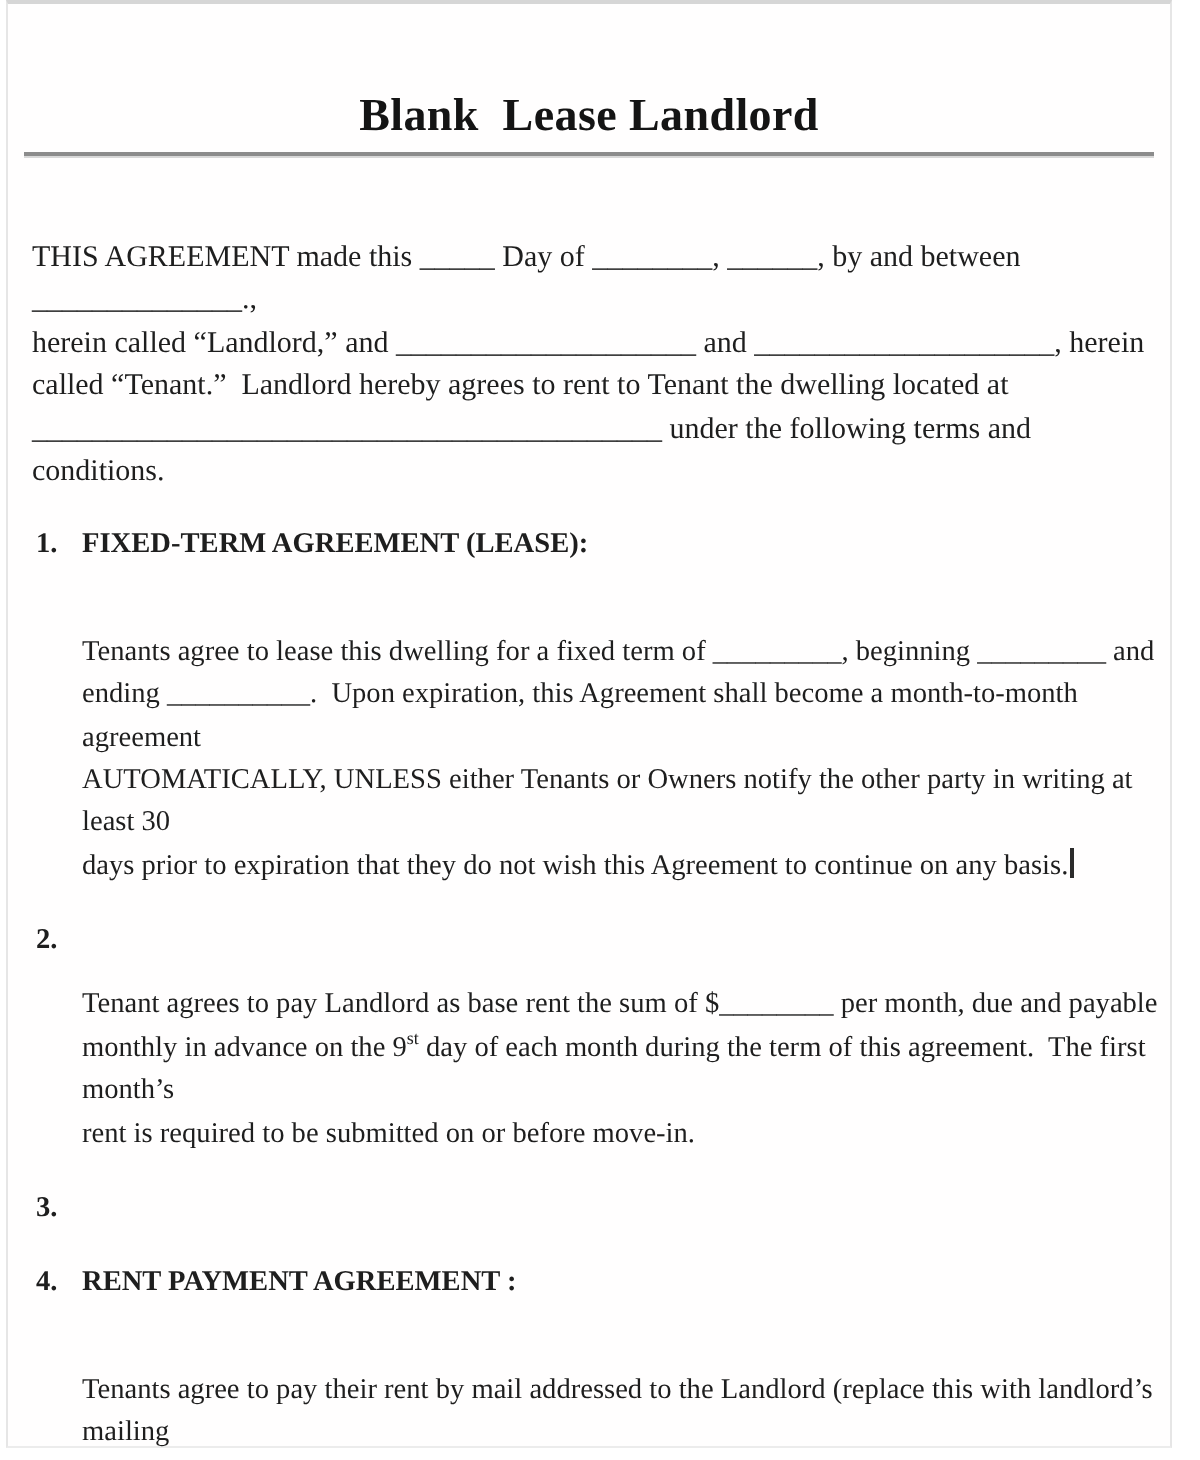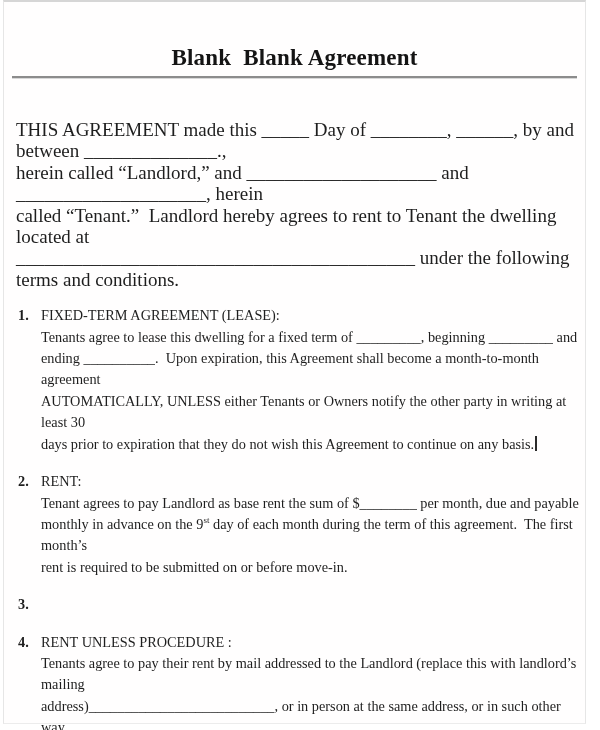--- a/index.html
+++ b/index.html
@@ -36,61 +36,62 @@
   }
   .title-rule {
     height: 2px;
     background: #8c8c8c;
     border: none;
     border-bottom: 1px solid #d8d8d8;
     margin: 4px 8px 0 8px;
   }
   .intro {
     margin: 40px 4px 15px 12px;
-    font-size: 19px;
+    font-size: 15px;
     line-height: 21.4px;
     white-space: pre-wrap;
   }
   .section {
     display: flex;
     margin: 0 4px 16px 14px;
     font-size: 14.3px;
     line-height: 21.4px;
   }
   .sec-num {
     flex: 0 0 23px;
     font-weight: bold;
   }
   .sec-content { flex: 1; min-width: 0; }
   .sec-heading {
-    font-weight: normal;
+    font-weight: bold;
     white-space: pre;
   }
   .sec-body {
     white-space: pre-wrap;
+    margin-top: 32px;
   }
   .sec-body sup {
     font-size: 9px;
     line-height: 0;
   }
   .caret {
     display: inline-block;
     width: 1.5px;
     height: 15px;
     background: #2b2b2b;
     vertical-align: -2px;
     margin-left: 1px;
   }
 </style>
 </head>
 <body>
 
 <div class="page">
 
-  <div class="doc-title">Blank  Blank Agreement</div>
+  <div class="doc-title">Blank  Lease Landlord</div>
   <hr class="title-rule">
 
   <div class="intro">THIS AGREEMENT made this _____ Day of ________, ______, by and between ______________.,
 herein called “Landlord,” and ____________________ and ____________________, herein
 called “Tenant.”  Landlord hereby agrees to rent to Tenant the dwelling located at
 __________________________________________ under the following terms and conditions.</div>
 
   <div class="section">
     <div class="sec-num">1.</div>
     <div class="sec-content">
@@ -98,36 +99,35 @@
       <div class="sec-body"><span>Tenants agree to lease this dwelling for a fixed term of _________, beginning _________ and
 ending __________.  Upon expiration, this Agreement shall become a month-to-month agreement
 AUTOMATICALLY, UNLESS either Tenants or Owners notify the other party in writing at least 30
 days prior to expiration that they do not wish this Agreement to continue on any basis.</span><span class="caret"></span></div>
     </div>
   </div>
 
   <div class="section">
     <div class="sec-num">2.</div>
     <div class="sec-content">
-      <div class="sec-heading">RENT:</div>
       <div class="sec-body"><span>Tenant agrees to pay Landlord as base rent the sum of $________ per month, due and payable
 monthly in advance on the 9</span><sup>st</sup><span> day of each month during the term of this agreement.  The first month’s
 rent is required to be submitted on or before move-in.</span></div>
     </div>
   </div>
 
   <div class="section">
     <div class="sec-num">3.</div>
     <div class="sec-content">
     </div>
   </div>
 
   <div class="section">
     <div class="sec-num">4.</div>
     <div class="sec-content">
-      <div class="sec-heading">RENT UNLESS PROCEDURE :</div>
+      <div class="sec-heading">RENT PAYMENT AGREEMENT :</div>
       <div class="sec-body"><span>Tenants agree to pay their rent by mail addressed to the Landlord (replace this with landlord’s mailing
 address)__________________________, or in person at the same address, or in such other way
 as the Landlord will advise the Tenant in writing.</span></div>
     </div>
   </div>
 
 </div>
 
 </body></html>

